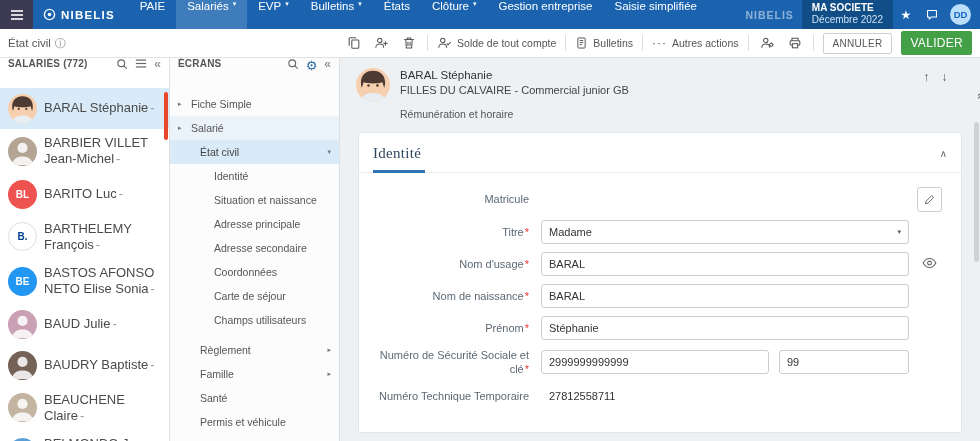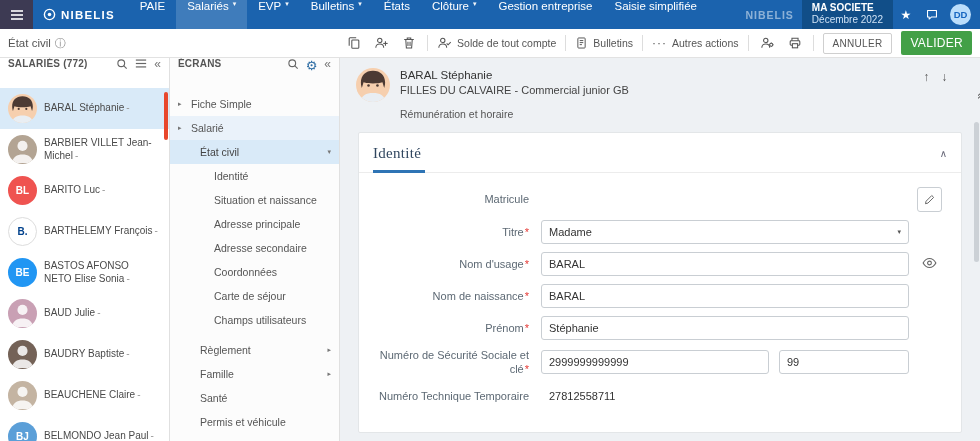--- a/index.html
+++ b/index.html
@@ -43,21 +43,21 @@
   .panel-header{height:30px;display:flex;align-items:flex-start;padding:0 8px;gap:7px;color:#555}
   .ph-title{font-weight:bold;font-size:10px;letter-spacing:.2px;flex:1;white-space:nowrap}
   .ph-ic{display:flex;align-items:center;color:#666}
   .chev{font-size:12px;color:#777;line-height:1}
   .emp{display:flex;align-items:center;gap:7px;padding:6px 10px 6px 8px;min-height:40px}
   .emp.selected{background:#d9eaf8}
   .av{width:29px;height:29px;border-radius:50%;flex:none;display:flex;align-items:center;justify-content:center;
       color:#fff;font-size:10px;font-weight:bold;overflow:hidden;position:relative}
   .av svg{display:block}
   .av.logo{border:1px solid #ddd}
-  .emp-name{color:#4a4a4a;font-size:10px;line-height:1.25;min-width:0}
+  .emp-name{color:#4a4a4a;font-size:13px;line-height:1.25;min-width:0}
   .dash{color:#999;margin-left:2px}
   .scroll-thumb{position:absolute;right:1px;top:34px;width:4px;height:48px;border-radius:2px}
 
   
   .panel2{width:170px;border-right:1px solid #e0e0e0;background:#fcfcfc;overflow:hidden;flex:none}
   .tree{padding-top:4px}
   .tree-row{display:flex;align-items:center;height:24px;padding-right:8px;color:#555;font-size:10.5px}
   .lvl0{padding-left:8px}
   .lvl1{padding-left:30px}
   .lvl2{padding-left:44px}

